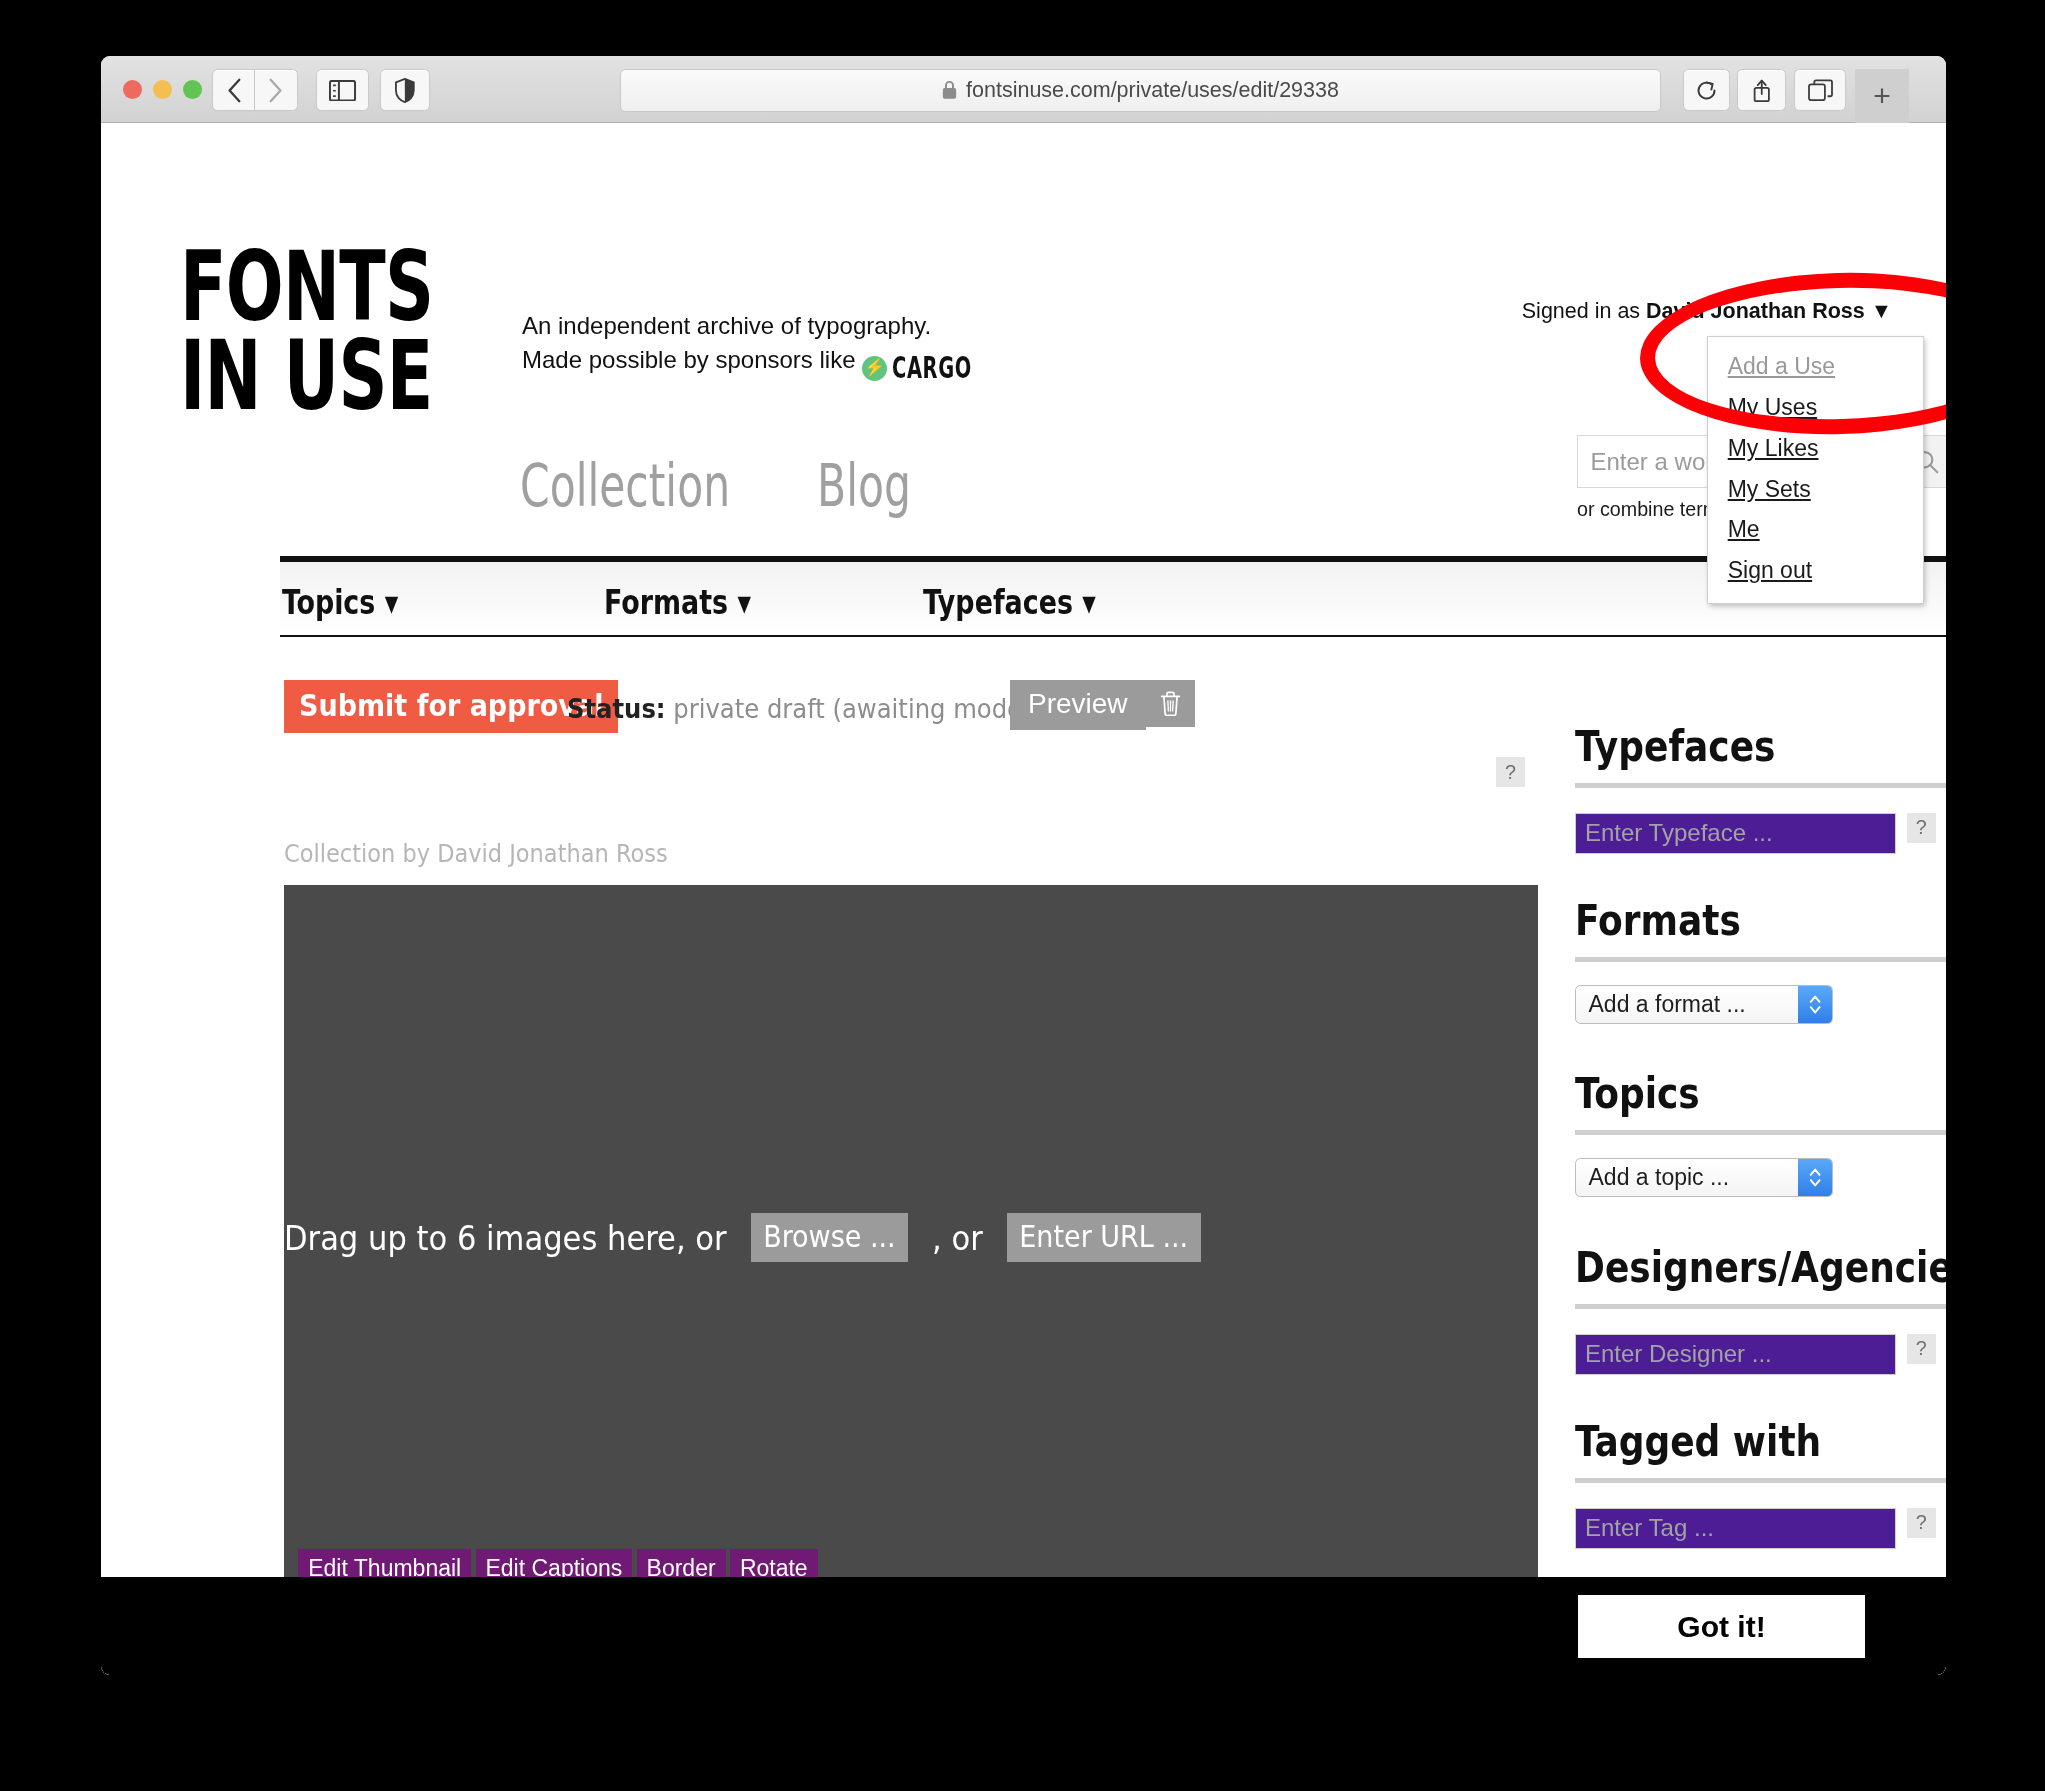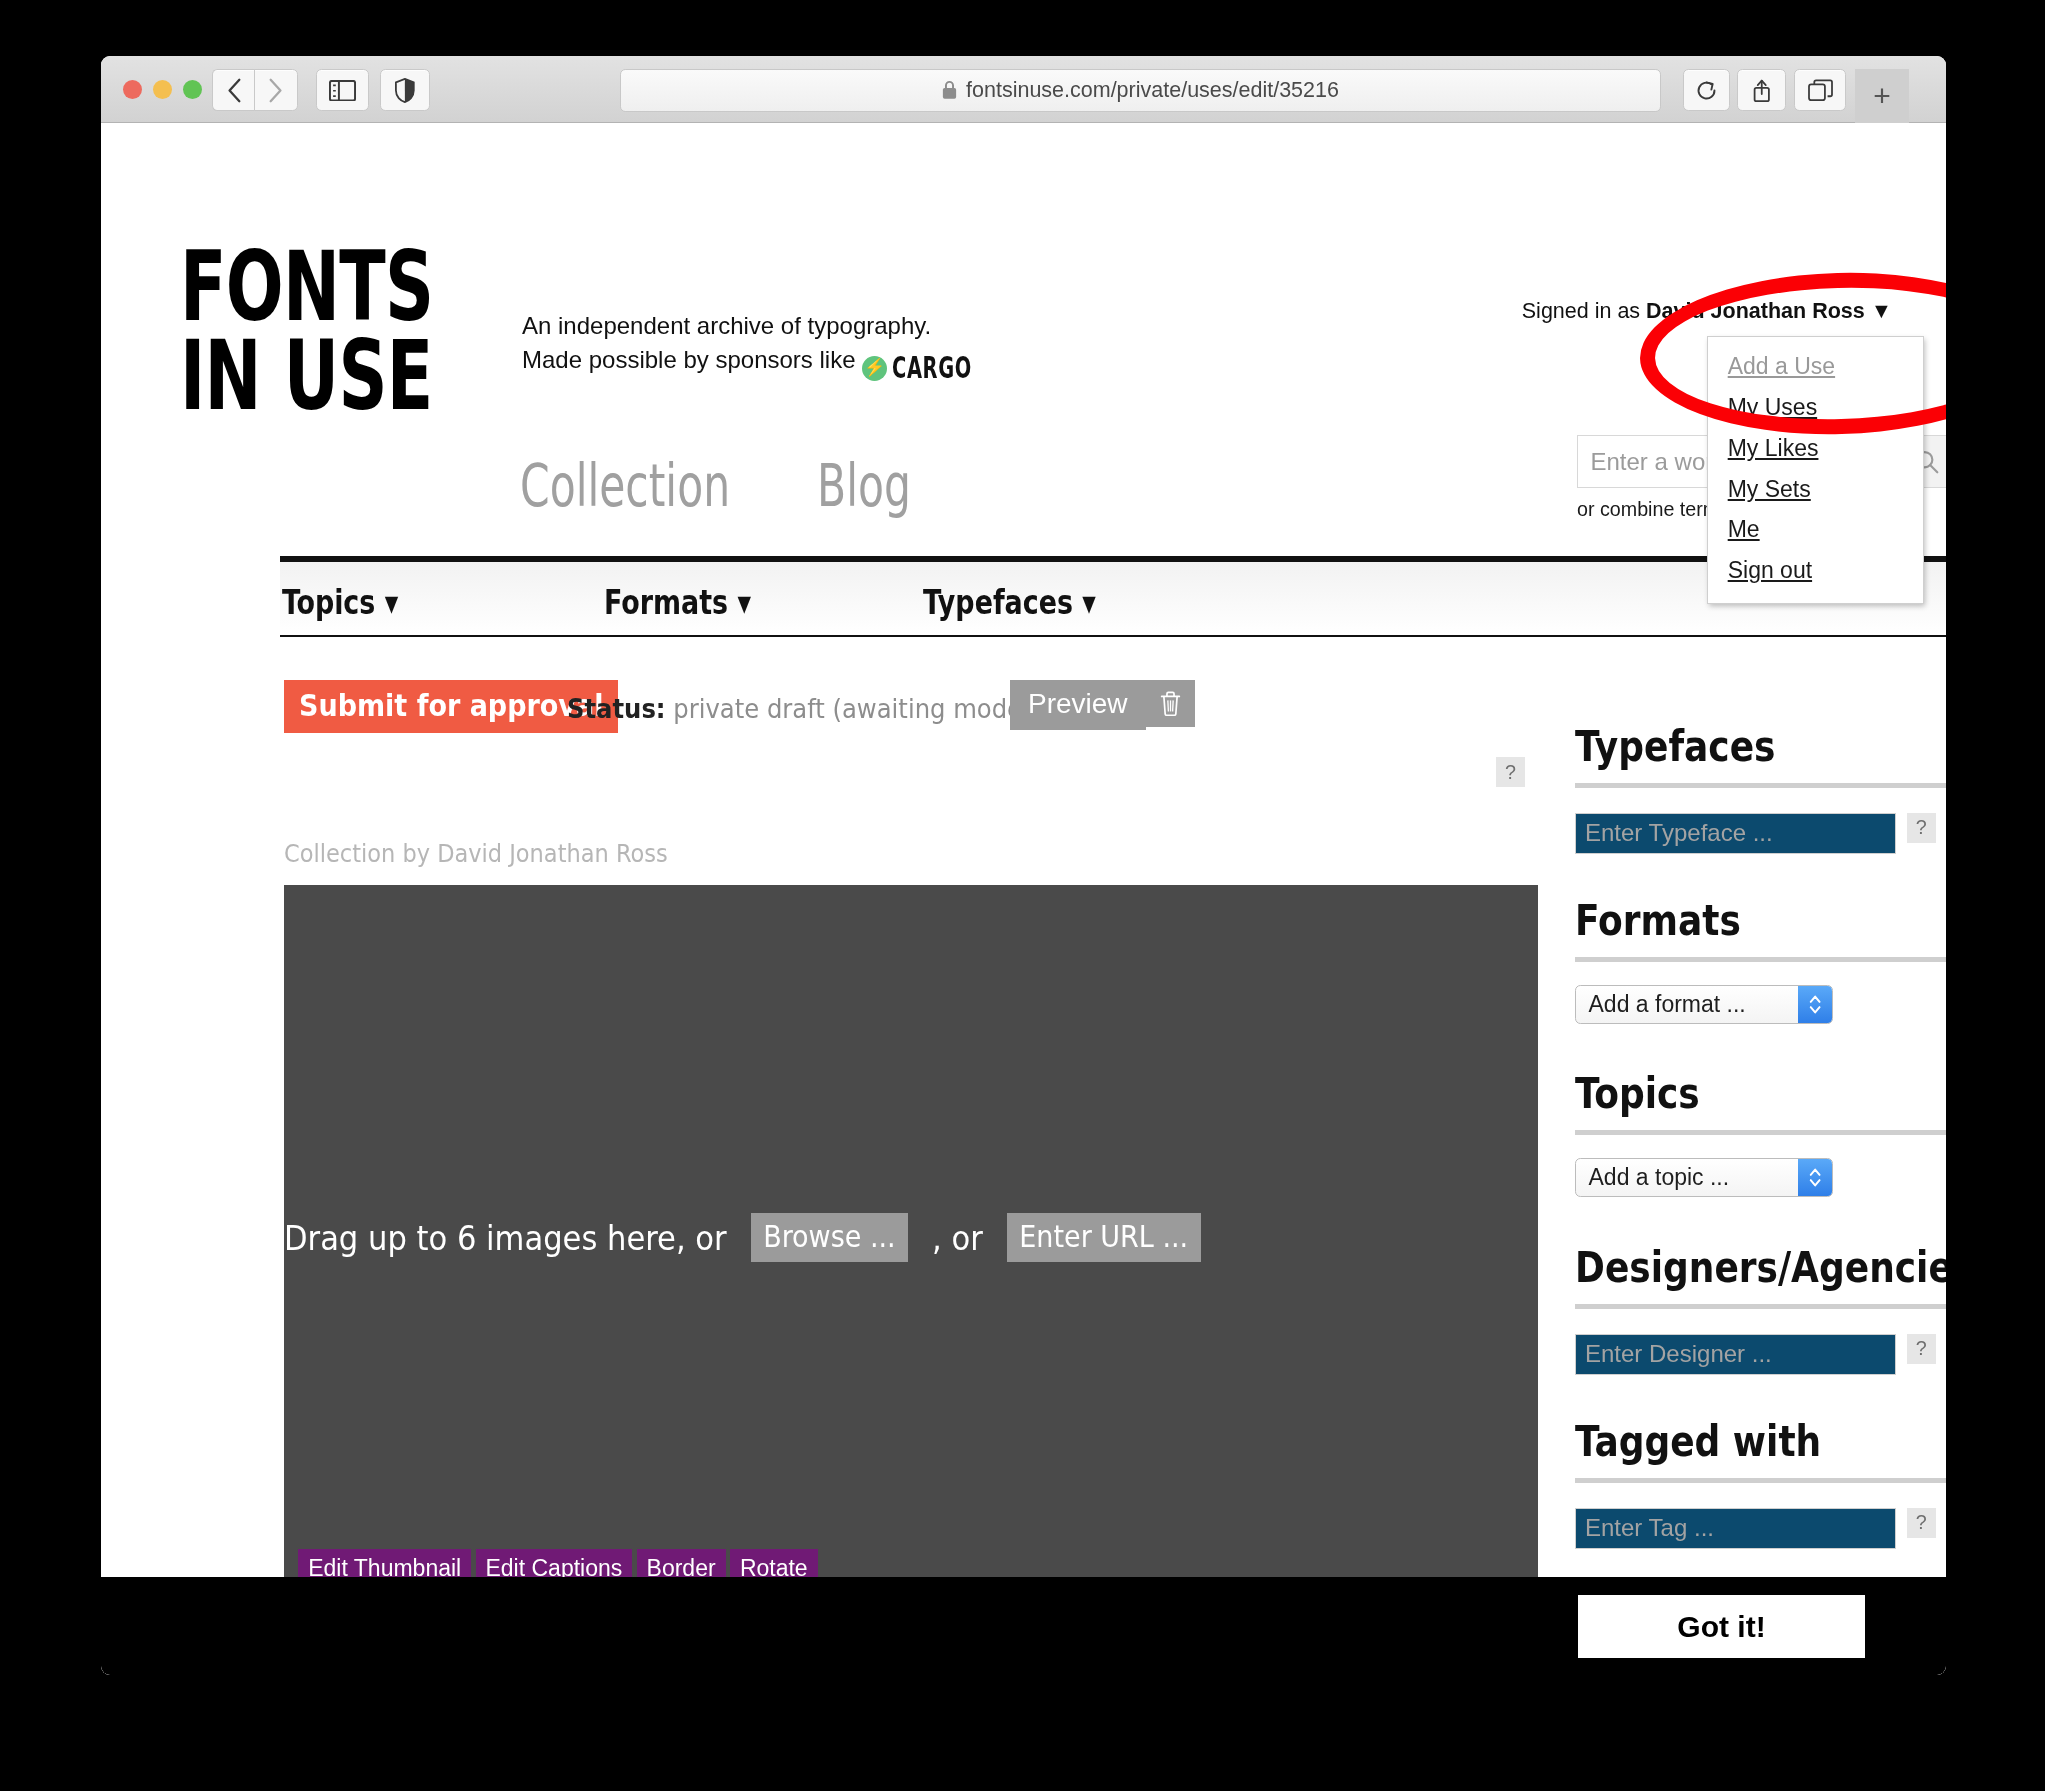--- a/index.html
+++ b/index.html
@@ -433,21 +433,21 @@
     margin-top: 25px;
     display: flex;
     align-items: flex-start;
     gap: 10.7px;
   }
   .side-input {
     width: 321px;
     height: 41px;
     border: 0.9px solid #cfcfcf;
     outline: none;
-    background: #0c4a6e;
+    background: #4c1d95;
     font-size: 24px;
     color: #a3a3a3;
     padding: 0 9px;
     box-sizing: border-box;
     font-family: "Liberation Sans", sans-serif;
   }
   .side-input::placeholder { color: #a3a3a3; }
   .side-help {
     width: 29px; height: 30px;
     background: #e6e6e6;
@@ -587,21 +587,21 @@
         <path d="M11 1 L21 5 V14 C21 21 16 25.5 11 27 C6 25.5 1 21 1 14 V5 Z" fill="none" stroke="#3a3a3a" stroke-width="2"></path>
         <path d="M11 1 L21 5 V14 C21 21 16 25.5 11 27 Z" fill="#3a3a3a"></path>
       </svg>
     </div>
 
     <div id="url-bar">
       <svg width="15" height="19.7" viewBox="0 0 17 22">
         <rect x="1" y="9" width="15" height="12" rx="2" fill="#8c8c8c"></rect>
         <path d="M4.5 9 V6 a4 4 0 0 1 8 0 V9" fill="none" stroke="#8c8c8c" stroke-width="2.2"></path>
       </svg>
-      <span>fontsinuse.com/private/uses/edit/35216</span>
+      <span>fontsinuse.com/private/uses/edit/29338</span>
     </div>
 
     <div class="tb-btn" id="reload-btn">
       <svg width="23" height="23" viewBox="0 0 26 26">
         <path d="M22 13 A9 9 0 1 1 18.5 6" fill="none" stroke="#3a3a3a" stroke-width="2.2" stroke-linecap="round"></path>
         <polyline points="13,4 20,5.5 18.5,12" fill="none" stroke="#3a3a3a" stroke-width="2.2" stroke-linecap="round" stroke-linejoin="round"></polyline>
       </svg>
     </div>
     <div class="tb-btn" id="share-btn">
       <svg width="21.5" height="25" viewBox="0 0 24 28">

